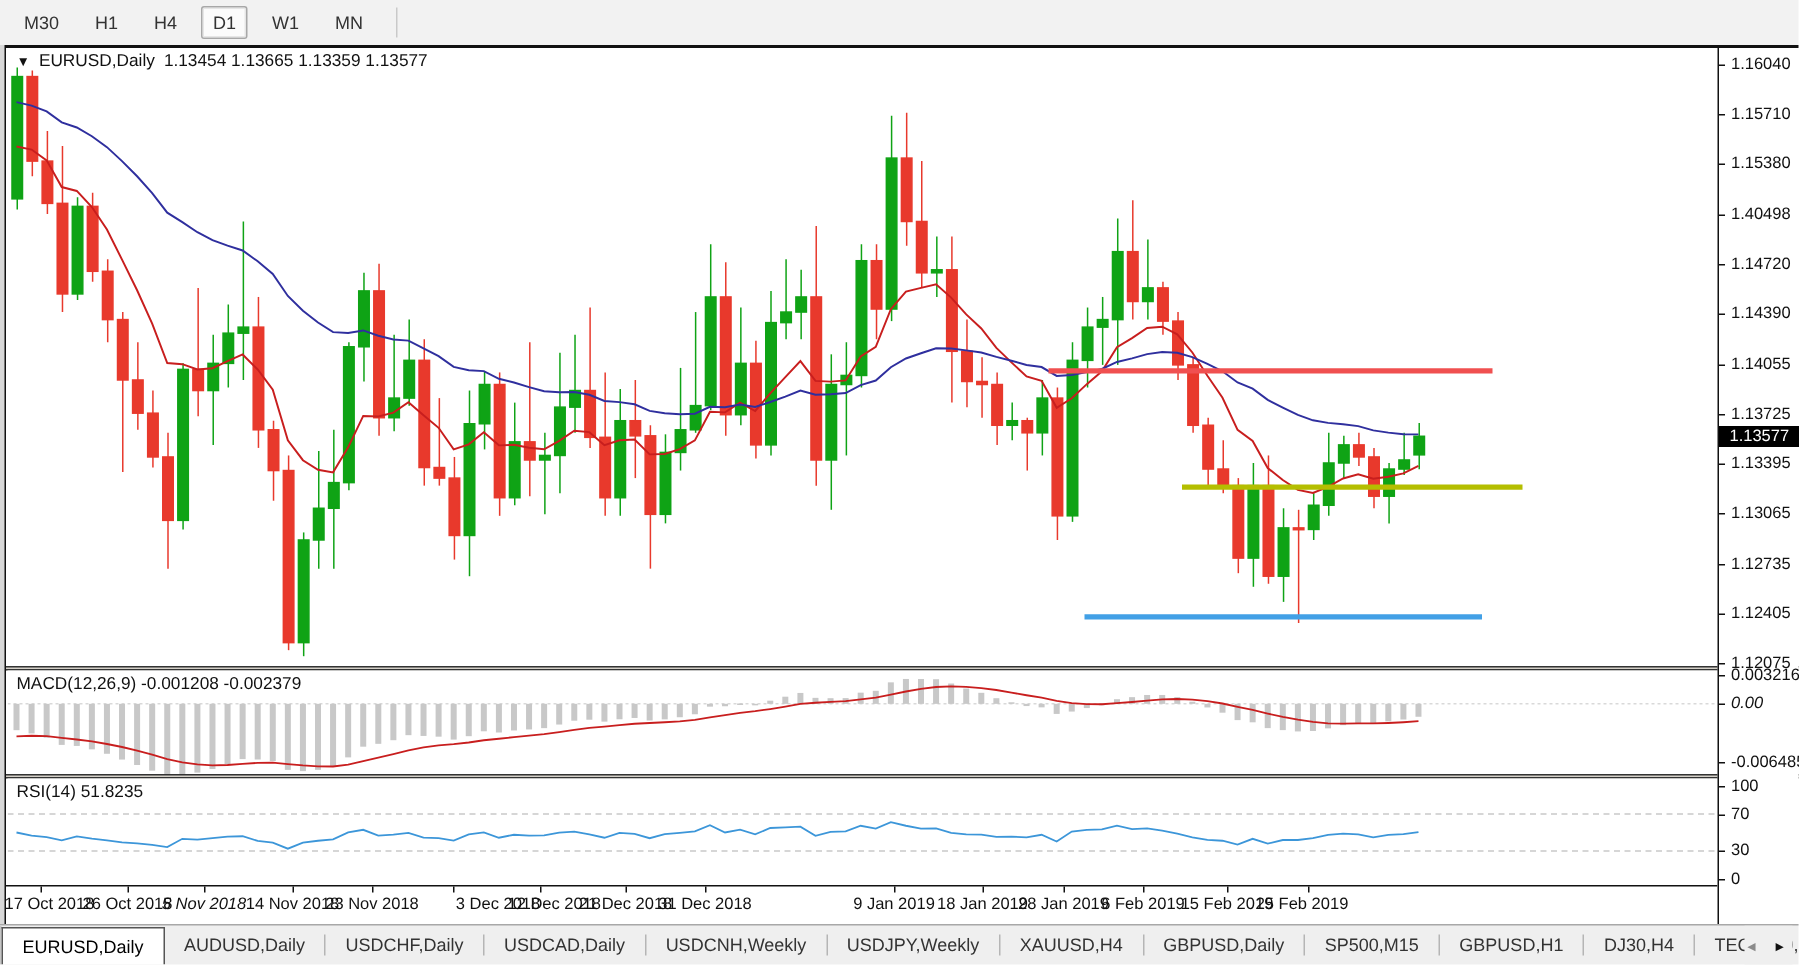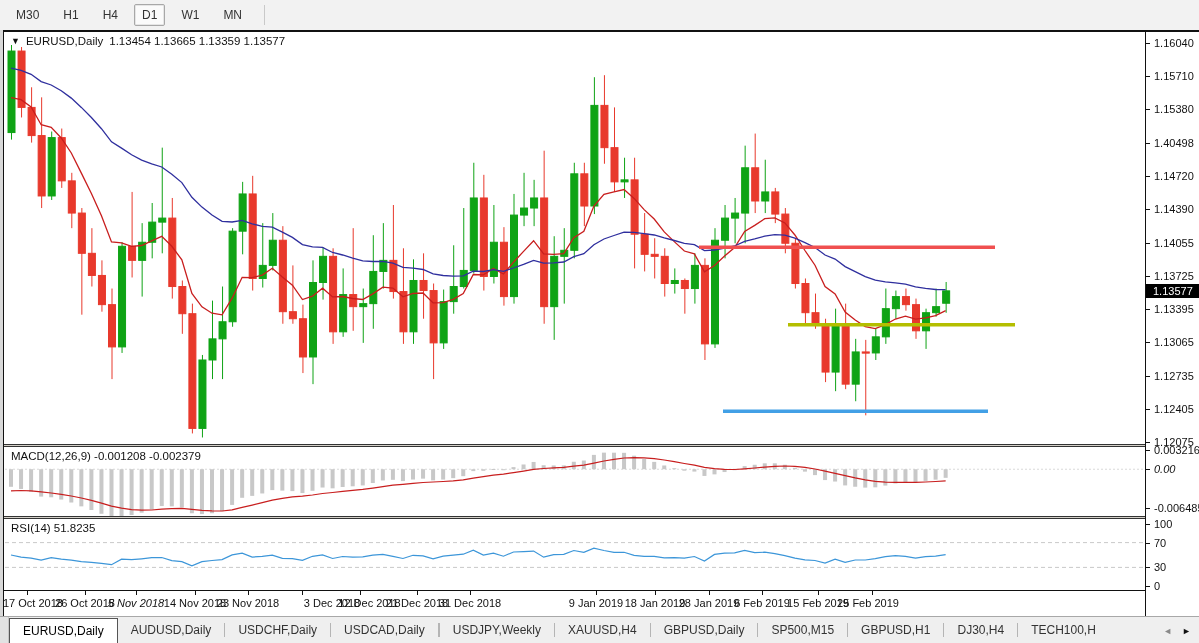--- a/index.html
+++ b/index.html
@@ -476,20 +476,21 @@
 <div id="tab-bar">
   <div id="tab-lead"></div>
   <div id="tabs-container" style="display:flex;align-items:stretch;">
       <div class="tab active">EURUSD,Daily</div>
       <div class="tab">AUDUSD,Daily</div>
       <div class="tab-sep"></div>
       <div class="tab">USDCHF,Daily</div>
       <div class="tab-sep"></div>
       <div class="tab">USDCAD,Daily</div>
       <div class="tab-sep"></div>
+      <div class="tab">USDCNH,Weekly</div>
       <div class="tab-sep"></div>
       <div class="tab">USDJPY,Weekly</div>
       <div class="tab-sep"></div>
       <div class="tab">XAUUSD,H4</div>
       <div class="tab-sep"></div>
       <div class="tab">GBPUSD,Daily</div>
       <div class="tab-sep"></div>
       <div class="tab">SP500,M15</div>
       <div class="tab-sep"></div>
       <div class="tab">GBPUSD,H1</div>

